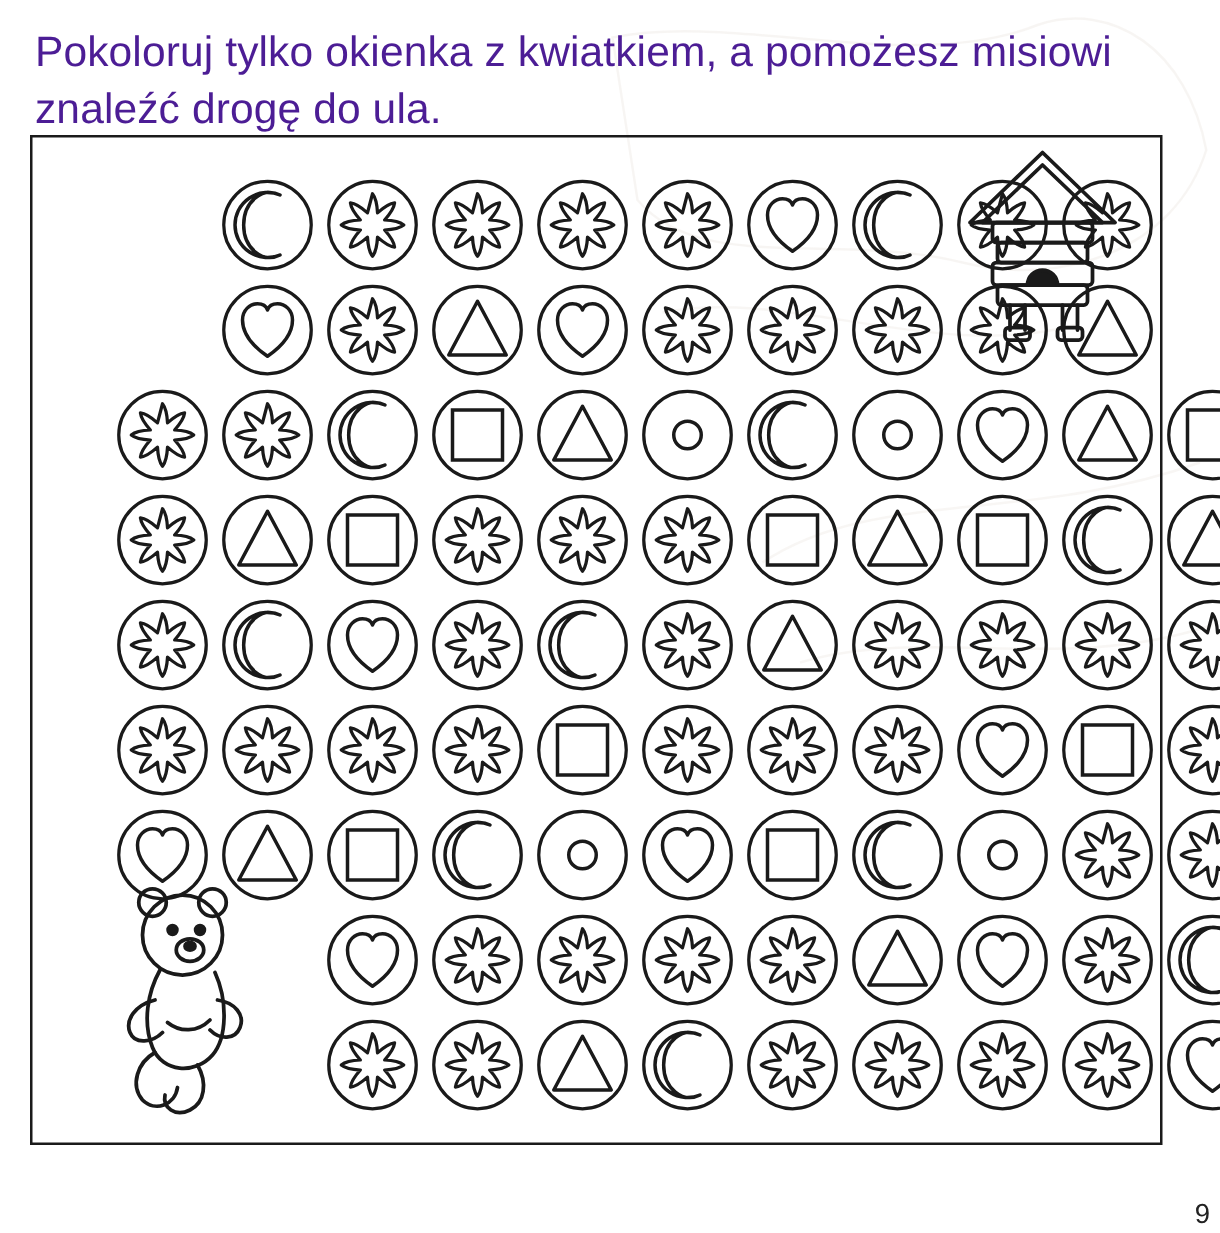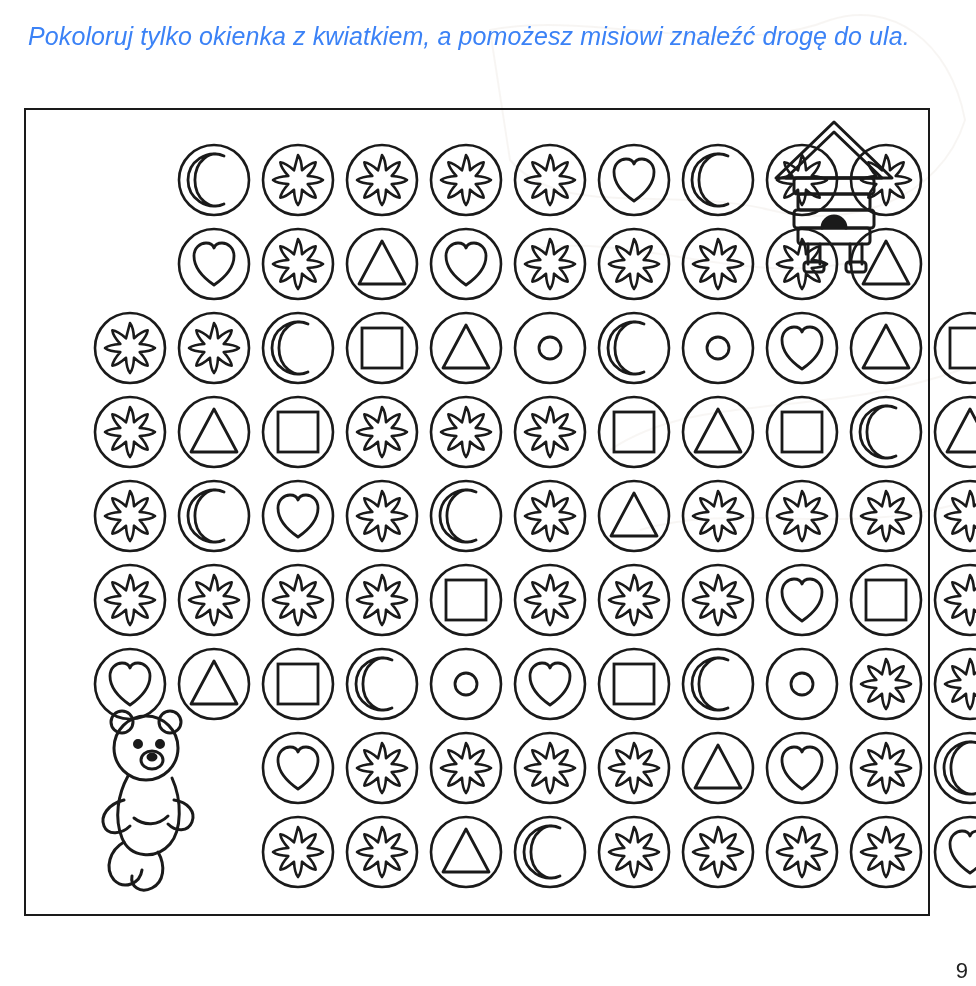--- a/index.html
+++ b/index.html
@@ -19,25 +19,24 @@
     position: absolute;
     left: 0; top: 0;
     width: 976px;
     height: 986px;
   }
   .instructions {
     position: absolute;
     left: 28px;
     top: 20px;
     width: 920px;
-    font-size: 25px;
+    font-size: 34px;
     line-height: 1.32;
-    color: #3b82f6;
+    color: #4c1d95;
     letter-spacing: 0.1px;
-    font-style: italic;
   }
   .worksheet-frame {
     position: absolute;
     left: 24px;
     top: 108px;
     width: 906px;
     height: 808px;
     border: 2.5px solid #1a1a1a;
     box-sizing: border-box;
     background: transparent;

